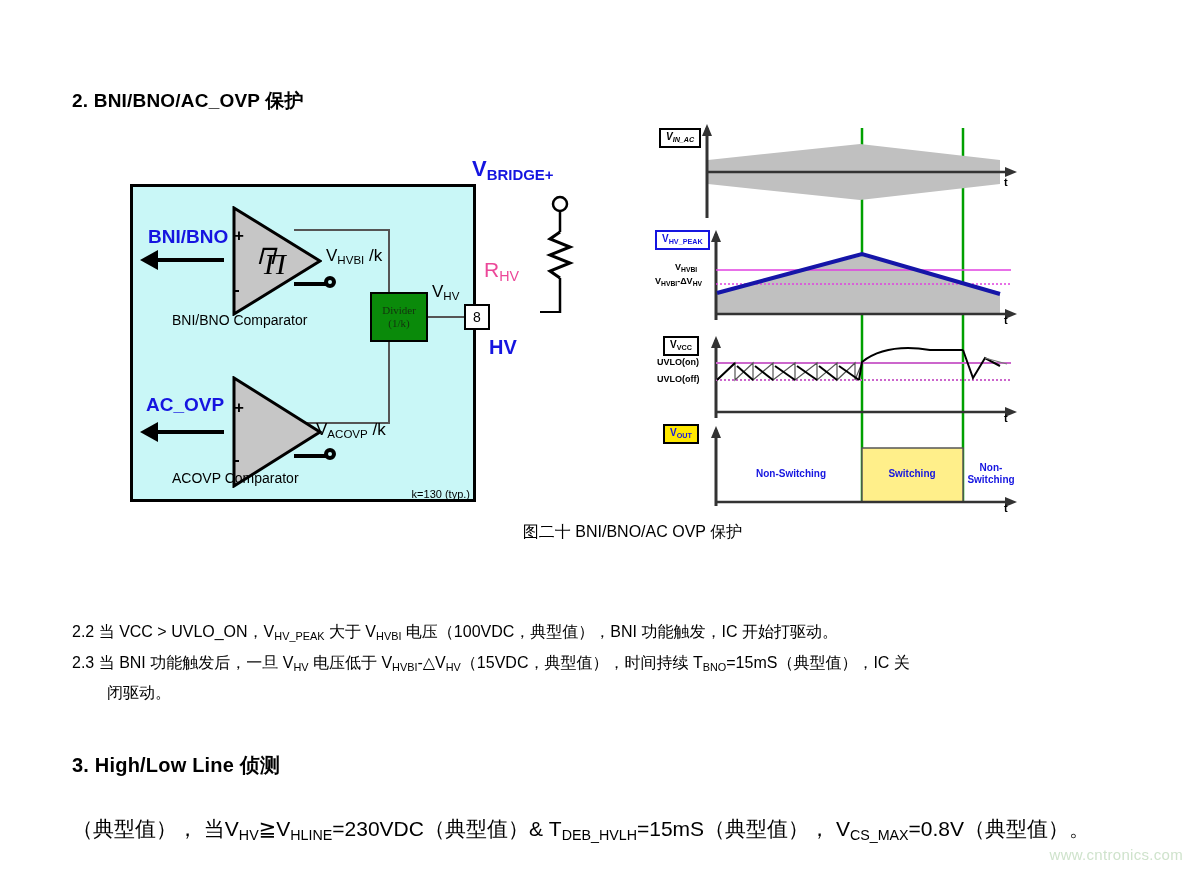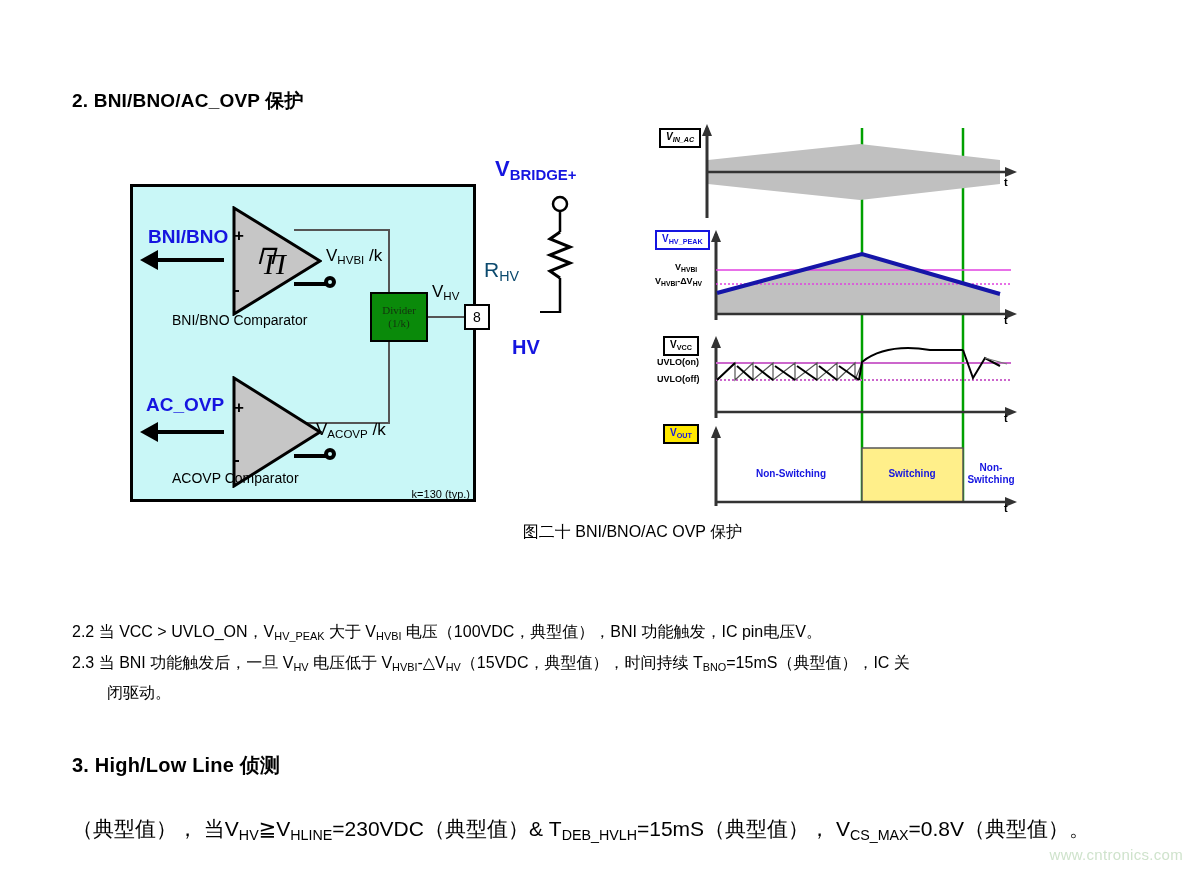--- a/index.html
+++ b/index.html
@@ -68,22 +68,22 @@
     position:absolute;background:#0a8a0a;border:2px solid #000;
     color:#14310f;font-size:11px;text-align:center;line-height:13px;
     font-family:"Liberation Serif","DejaVu Serif",serif;
     display:flex;flex-direction:column;justify-content:center;align-items:center;
     box-sizing:border-box;
   }
   .pin8{
     position:absolute;width:26px;height:26px;background:#fff;border:2px solid #000;
     font-size:14px;text-align:center;line-height:22px;box-sizing:border-box;
   }
-  .blue-lbl{position:absolute;font-size:20px;font-weight:bold;color:#1515e0;white-space:nowrap;margin-left:23px;}
-  .rhv{position:absolute;font-size:21px;white-space:nowrap;color:#0c4a6e;}
+  .blue-lbl{position:absolute;font-size:20px;font-weight:bold;color:#1515e0;white-space:nowrap;}
+  .rhv{position:absolute;font-size:21px;white-space:nowrap;color:#ec4899;}
 
   
   .waves{position:absolute;left:655px;top:122px;width:370px;height:390px;}
   .panel{position:absolute;left:0;}
   .panel svg{display:block;}
   .plabel{
     position:absolute;border:2px solid;padding:1px 5px;font-size:10px;font-weight:bold;
     white-space:nowrap;background:#fff;line-height:11px;
   }
   .plabel sub{font-size:0.72em;}
@@ -278,21 +278,21 @@
         <span>Switching</span>
       </div>
       <div class="axlbl" style="left:349px;top:78px;">t</div>
     </div>
   </div>
 
   <div class="fig-caption">图二十  BNI/BNO/AC OVP 保护</div>
 
 
   <div class="para" id="p22">
-    <span>2.2 当 VCC &gt; UVLO_ON，V</span><sub>HV_PEAK</sub><span> 大于 V</span><sub>HVBI</sub><span> 电压（100VDC，典型值），BNI 功能触发，IC pin电压V。</span>
+    <span>2.2 当 VCC &gt; UVLO_ON，V</span><sub>HV_PEAK</sub><span> 大于 V</span><sub>HVBI</sub><span> 电压（100VDC，典型值），BNI 功能触发，IC 开始打驱动。</span>
   </div>
 
   <div class="para" id="p23">
     <span>2.3 当 BNI 功能触发后，一旦 V</span><sub>HV</sub><span> 电压低于 V</span><sub>HVBI</sub><span>-△V</span><sub>HV</sub><span>（15VDC，典型值），时间持续 T</span><sub>BNO</sub><span>=15mS（典型值），IC 关</span>
   </div>
   <div class="para" id="p23b">闭驱动。</div>
 
   <div class="sec-head" id="sec3-head">3.  High/Low Line 侦测</div>
 
 

